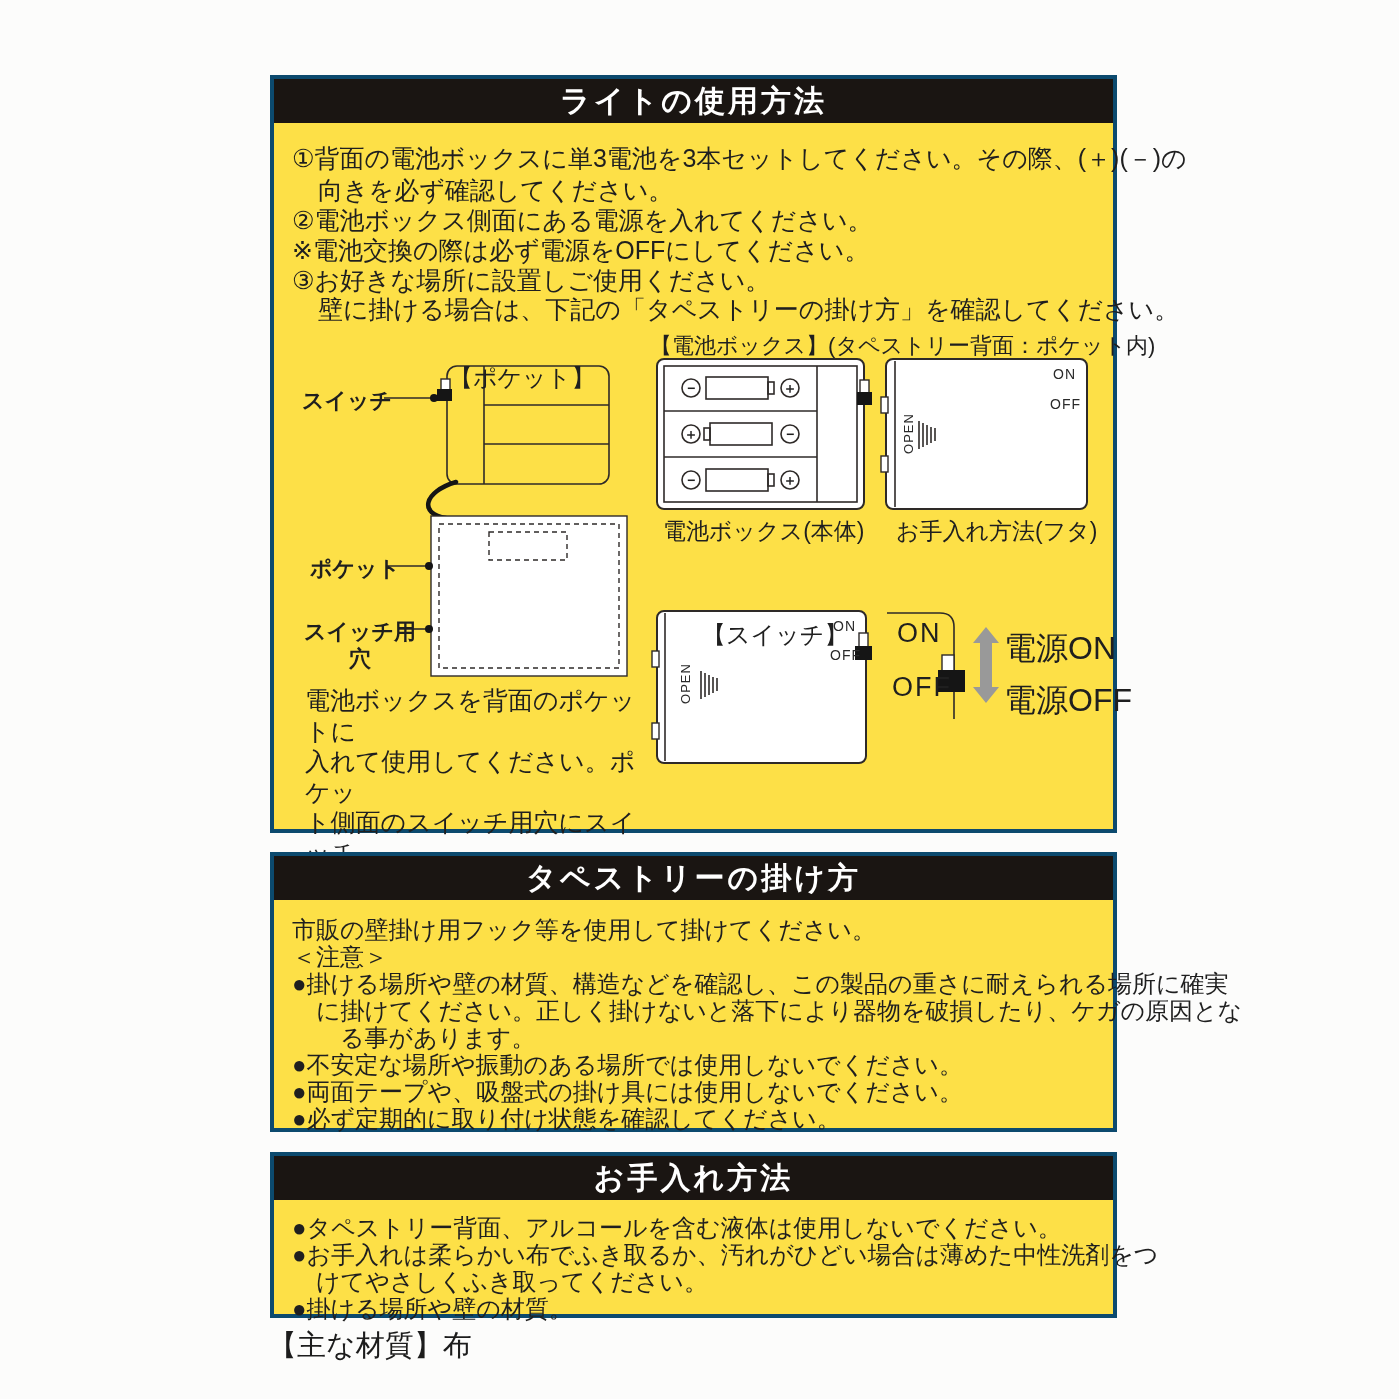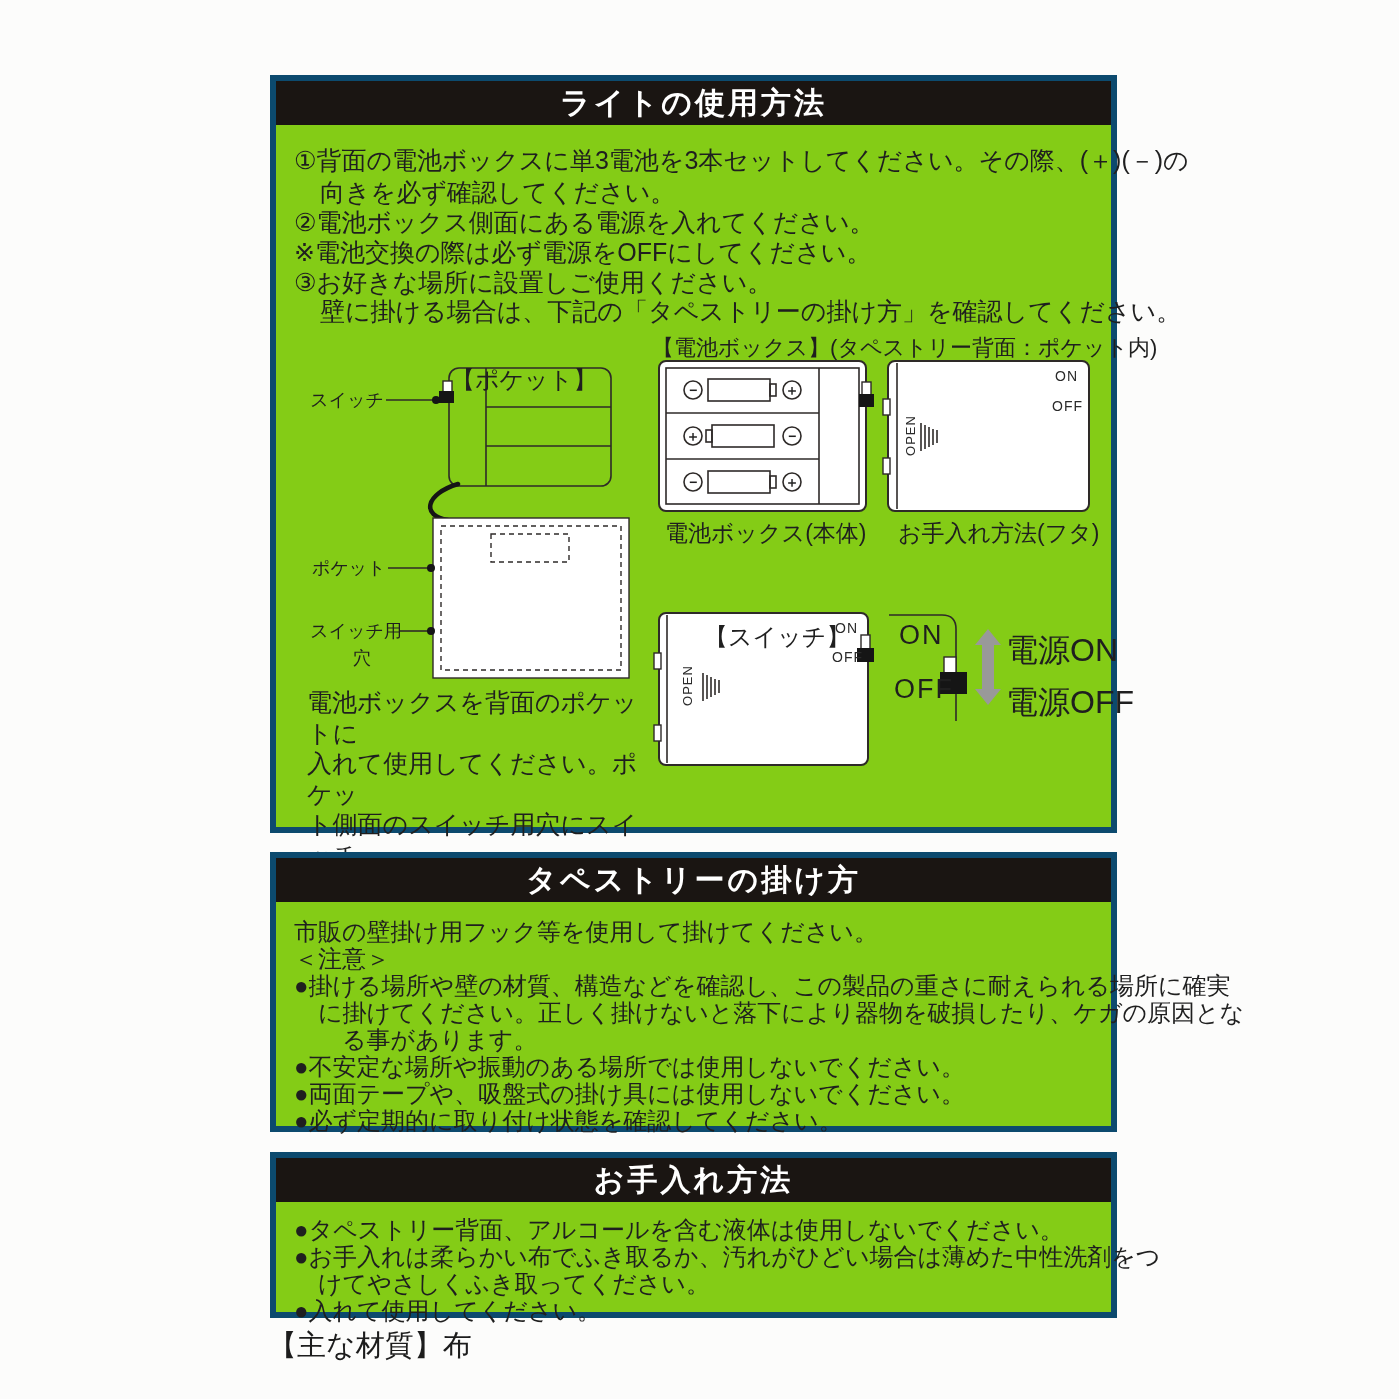--- a/index.html
+++ b/index.html
@@ -7,32 +7,32 @@
   body {
     background:#fbfbfa;
     font-family:"Liberation Sans","DejaVu Sans",sans-serif;
     color:#1f1f1f;
     position:relative;
     overflow:hidden;
   }
   .sheet { position:absolute; inset:0; background:#fcfcfb; }
   .box {
     position:absolute; left:270px; width:847px;
-    background:#84cc16; border:6px solid #0c4a6e;
+    background:#fde047; border:4px solid #0c4a6e;
   }
   .box-header {
     height:44px; background:#1a1512; color:#fff;
     text-align:center; font-size:30px; font-weight:bold;
     letter-spacing:3px; line-height:44px;
   }
   .box-body { position:relative; width:100%; }
   .t { position:absolute; white-space:nowrap; }
   .step { font-size:25px; }
   .cap24 { font-size:24px; }
-  .lbl22 { font-size:18px; }
+  .lbl22 { font-size:22px;font-weight:bold; }
   .lbl23 { font-size:23px; }
   .head24 { font-size:24px;margin-top:35px; }
   .head22 { font-size:22px; }
   .onoff-sm { font-size:14px; letter-spacing:1px; color:#2a2a2a; }
   .onoff-lg { font-size:27px; letter-spacing:2px; color:#1f1f1f; }
   .power { font-size:32px; }
   .open-rot {
     font-size:13px; letter-spacing:1px; color:#2a2a2a;
     transform:rotate(-90deg); transform-origin:center;
     width:50px; text-align:center;
@@ -202,19 +202,19 @@
   </section>
 
   <section class="box" style="top:1152px; height:166px;">
     <header class="box-header">
       <span>お手入れ方法</span>
     </header>
     <div class="box-body" style="height:118px;">
       <div class="t cap24" style="left:18px; top:12px;">●タペストリー背面、アルコールを含む液体は使用しないでください。</div>
       <div class="t cap24" style="left:18px; top:39px;">●お手入れは柔らかい布でふき取るか、汚れがひどい場合は薄めた中性洗剤をつ</div>
       <div class="t cap24" style="left:42px; top:66px;">けてやさしくふき取ってください。</div>
-      <div class="t cap24" style="left:18px; top:93px;">●入れて使用してください。</div>
+      <div class="t cap24" style="left:18px; top:93px;">●掛ける場所や壁の材質。</div>
     </div>
   </section>
 
   <div class="footer-material">【主な材質】布</div>
 
 </div>
 
 </body></html>

